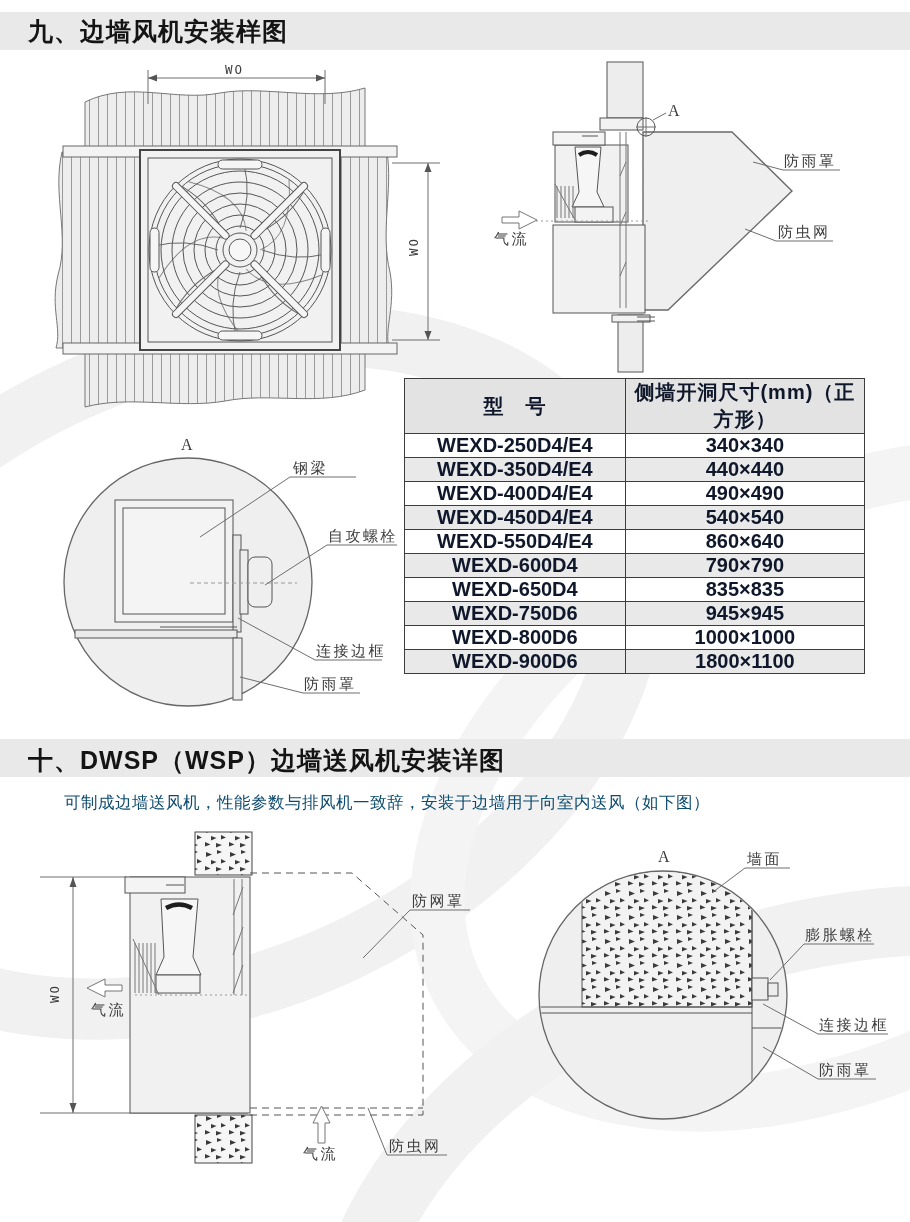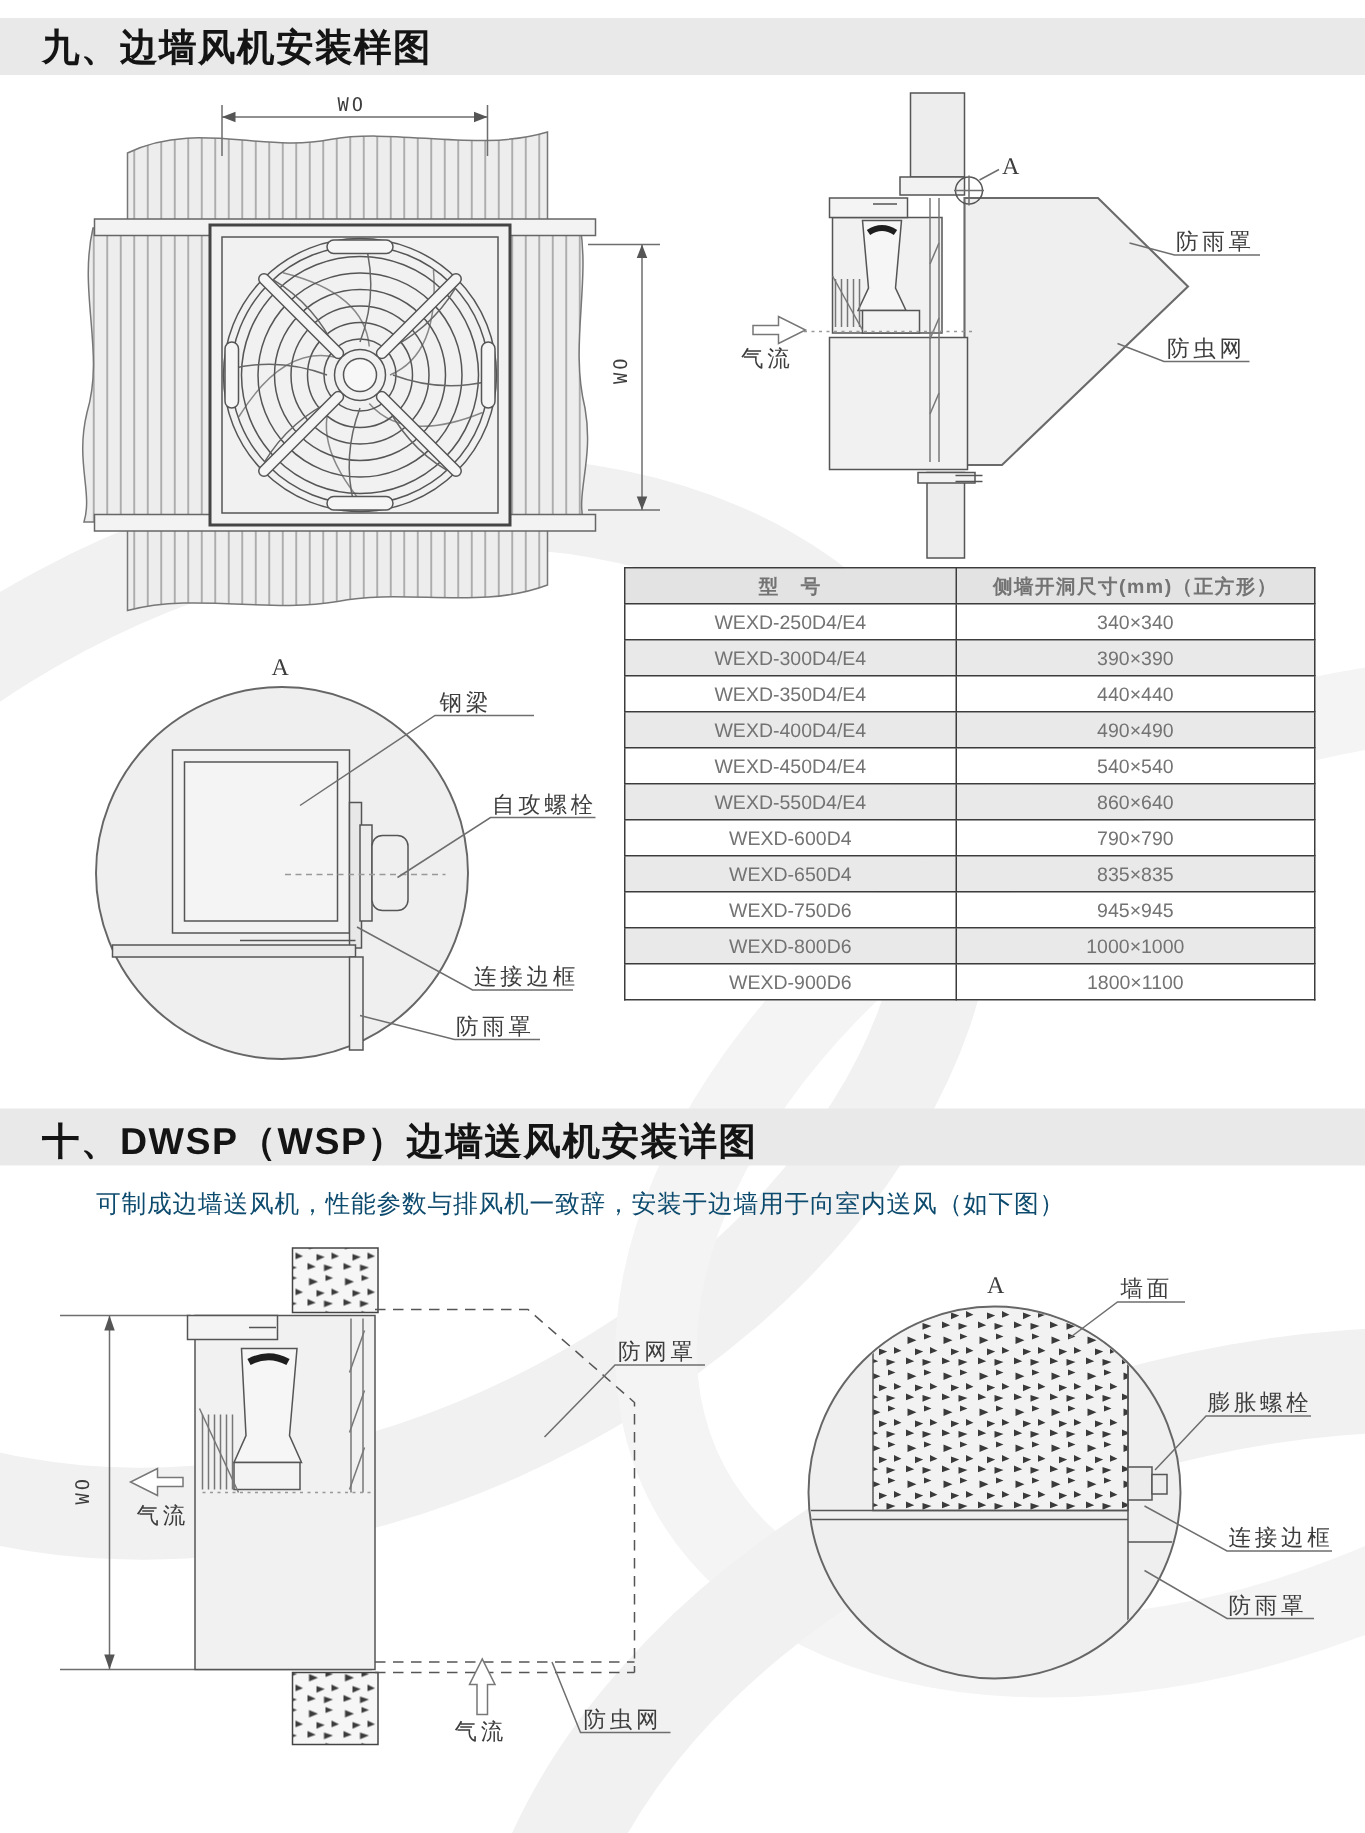--- a/index.html
+++ b/index.html
@@ -11,23 +11,23 @@
   .wm3{top:480px;left:380px;width:820px;height:500px;border:55px solid #f4f4f4;transform:rotate(-28deg);}
   .layer{position:absolute;inset:0;z-index:1;}
   .secbar{position:absolute;left:0;width:910px;height:38px;background:#e9e9e9;
           display:flex;align-items:center;}
   .secbar .t{font-size:25px;font-weight:bold;color:#141414;padding-left:28px;letter-spacing:1px;}
   #bar9{top:12px;}
   #bar10{top:739px;align-items:flex-end;}
   #desc{position:absolute;left:64px;top:792px;font-size:16.5px;color:#0c4a6e;letter-spacing:0.5px;}
   .dsvg{position:absolute;overflow:visible;}
   
-  #spec-table{position:absolute;left:416px;top:378px;width:461px;border-collapse:collapse;
-              font-size:13px;color:#737373;z-index:2;}
-  #spec-table th,#spec-table td{border:1.5px solid #3c3c3c;text-align:center;height:23px;padding:0 2px;}
+  #spec-table{position:absolute;left:404px;top:378px;width:461px;border-collapse:collapse;
+              font-size:20px;color:#0f172a;z-index:2;}
+  #spec-table th,#spec-table td{border:1.5px solid #3c3c3c;text-align:center;height:23px;padding:0 2px;font-weight:bold;}
   #spec-table th{background:#e3e3e3;font-weight:bold;letter-spacing:1px;}
   #spec-table tbody tr:nth-child(even) td{background:#e9e9e9;}
   #spec-table tbody tr:nth-child(odd) td{background:#ffffff;}
   
   .lbl{font-family:"Liberation Sans","DejaVu Sans",sans-serif;font-size:15px;fill:#3d3d3d;letter-spacing:2.5px;}
   .mark{font-family:"Liberation Serif","DejaVu Serif",serif;font-size:16px;fill:#3d3d3d;}
   .dim{font-family:"DejaVu Sans Mono","Liberation Mono",monospace;font-size:12.5px;fill:#3d3d3d;letter-spacing:2px;}
   .ln{stroke:#6e6e6e;stroke-width:1;fill:none;}
 </style>
 </head>
@@ -224,24 +224,20 @@
           <th style="width:48%">型　号</th>
           <th>侧墙开洞尺寸(mm)（正方形）</th>
         </tr>
       </thead>
       <tbody>
           <tr>
           <td>WEXD-250D4/E4</td>
           <td>340×340</td>
         </tr>
           <tr>
-          <td>WEXD-300D4/E4</td>
-          <td>390×390</td>
-        </tr>
-          <tr>
           <td>WEXD-350D4/E4</td>
           <td>440×440</td>
         </tr>
           <tr>
           <td>WEXD-400D4/E4</td>
           <td>490×490</td>
         </tr>
           <tr>
           <td>WEXD-450D4/E4</td>
           <td>540×540</td>

